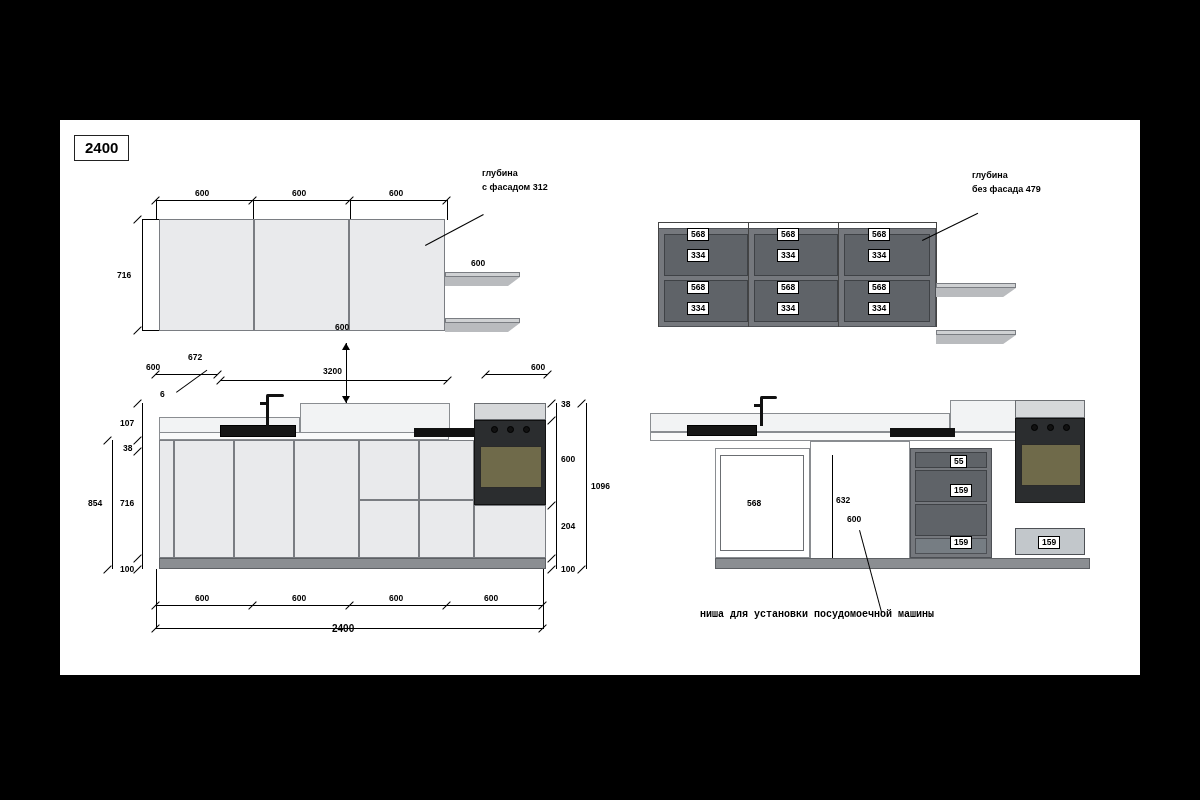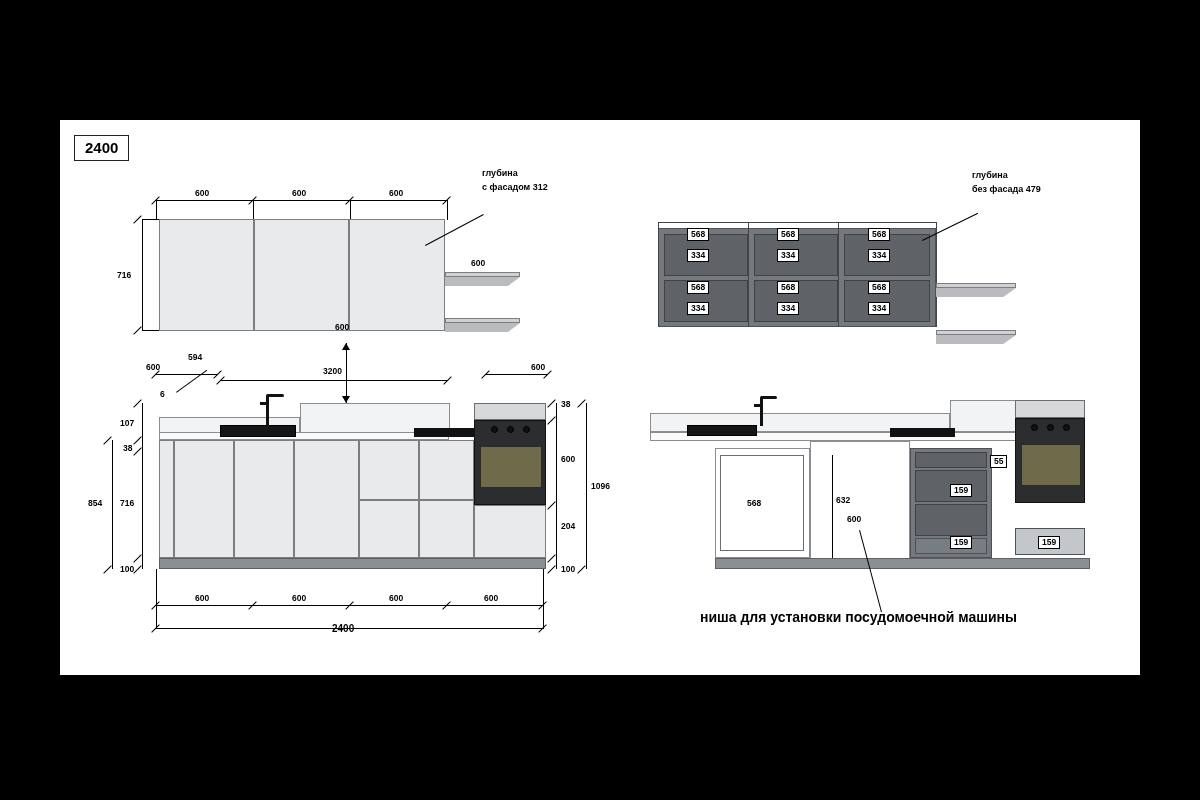--- a/index.html
+++ b/index.html
@@ -113,21 +113,21 @@
     <div class="tick" style="left:95px;top:369px;"></div>
     <div class="tick" style="left:157px;top:369px;"></div>
     <div class="dim" style="left:86px;top:362px;">600</div>
 
     <div class="hl" style="left:425px;top:374px;width:62px;"></div>
     <div class="tick" style="left:425px;top:369px;"></div>
     <div class="tick" style="left:487px;top:369px;"></div>
     <div class="dim" style="left:471px;top:362px;">600</div>
 
     <div class="lead" style="left:116px;top:392px;width:38px;transform:rotate(-36deg);"></div>
-    <div class="dim" style="left:128px;top:352px;">594</div>
+    <div class="dim" style="left:128px;top:352px;">672</div>
     <div class="dim" style="left:100px;top:389px;">6</div>
 
     <div class="box counter" style="left:99px;top:432px;width:290px;height:8px;"></div>
 
     <div class="box top-strip" style="left:240px;top:403px;width:150px;height:30px;"></div>
     <div class="box top-strip" style="left:99px;top:417px;width:141px;height:16px;"></div>
 
     <div class="box sink" style="left:160px;top:425px;width:76px;height:12px;"></div>
     <div class="faucet" style="left:206px;top:396px;width:3px;height:30px;"></div>
     <div class="faucet" style="left:206px;top:394px;width:18px;height:3px;border-radius:2px;"></div>
@@ -275,37 +275,37 @@
     <div class="box niche" style="left:750px;top:441px;width:100px;height:125px;"></div>
     <div class="vl" style="left:772px;top:455px;height:110px;"></div>
     <div class="dim" style="left:776px;top:495px;">632</div>
     <div class="dim" style="left:787px;top:514px;">600</div>
 
     <div class="box panel-dk" style="left:850px;top:448px;width:82px;height:110px;"></div>
     <div class="box panel-dk2" style="left:855px;top:452px;width:72px;height:16px;"></div>
     <div class="box panel-dk2" style="left:855px;top:470px;width:72px;height:32px;"></div>
     <div class="box panel-dk2" style="left:855px;top:504px;width:72px;height:32px;"></div>
     <div class="box glassdoor" style="left:855px;top:538px;width:72px;height:16px;"></div>
-    <div class="dimbox" style="left:890px;top:455px;margin-left:40px;">55</div>
+    <div class="dimbox" style="left:890px;top:455px;">55</div>
     <div class="dimbox" style="left:890px;top:484px;">159</div>
     <div class="dimbox" style="left:890px;top:536px;">159</div>
 
     <div class="box panel-d" style="left:955px;top:400px;width:70px;height:18px;"></div>
     <div class="box oven" style="left:955px;top:418px;width:70px;height:85px;"></div>
     <div class="ovenglass" style="left:961px;top:444px;width:58px;height:40px;"></div>
     <div class="knob" style="left:971px;top:424px;"></div>
     <div class="knob" style="left:987px;top:424px;"></div>
     <div class="knob" style="left:1003px;top:424px;"></div>
     <div class="box glassdoor" style="left:955px;top:528px;width:70px;height:27px;"></div>
     <div class="dimbox" style="left:978px;top:536px;">159</div>
 
     <div class="box plinth" style="left:655px;top:558px;width:375px;height:11px;"></div>
 
     <div class="lead" style="left:800px;top:530px;width:85px;transform:rotate(75deg);"></div>
-    <div class="lbl b" style="left:640px;top:609px;font-size:14px;">ниша для установки посудомоечной машины</div>
+    <div class="lbl b" style="left:640px;top:609px;font-size:10px;font-family:Liberation Mono, monospace;">ниша для установки посудомоечной машины</div>
 
   </div>
 
   <div class="band band-top"></div>
   <div class="band band-bottom"></div>
   <div class="band-left"></div>
   <div class="band-right"></div>
 
 </div>
 

